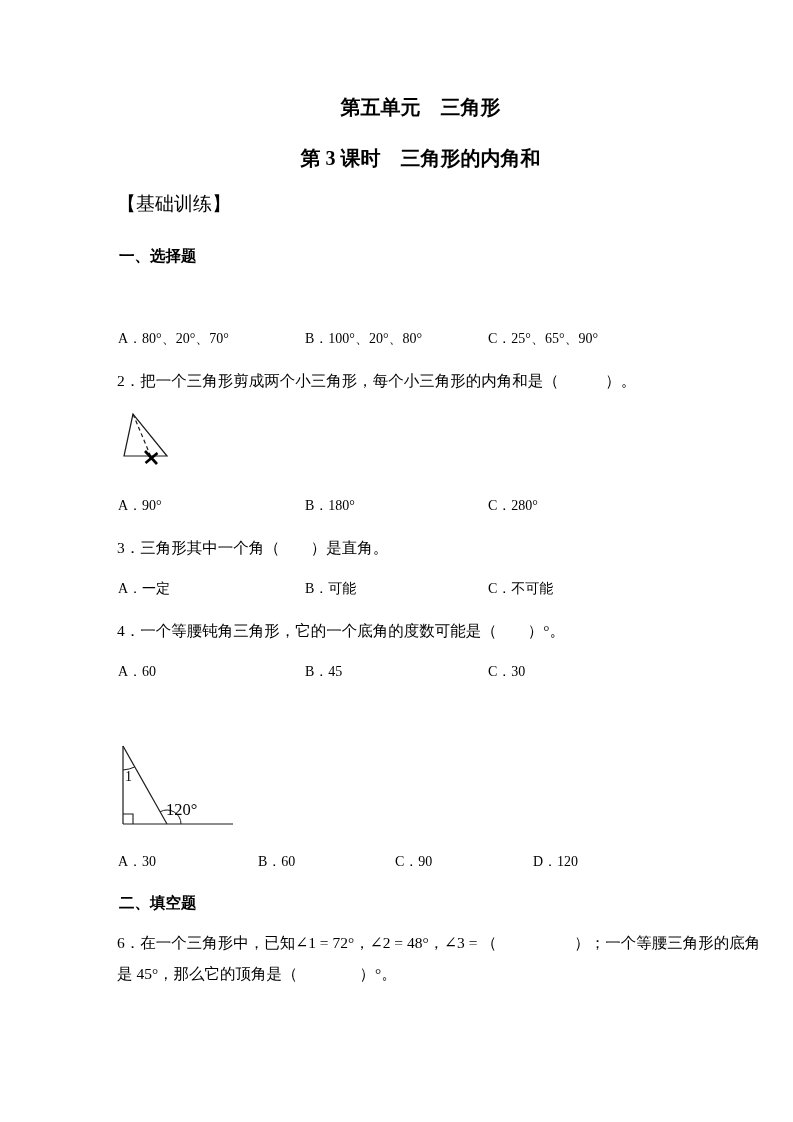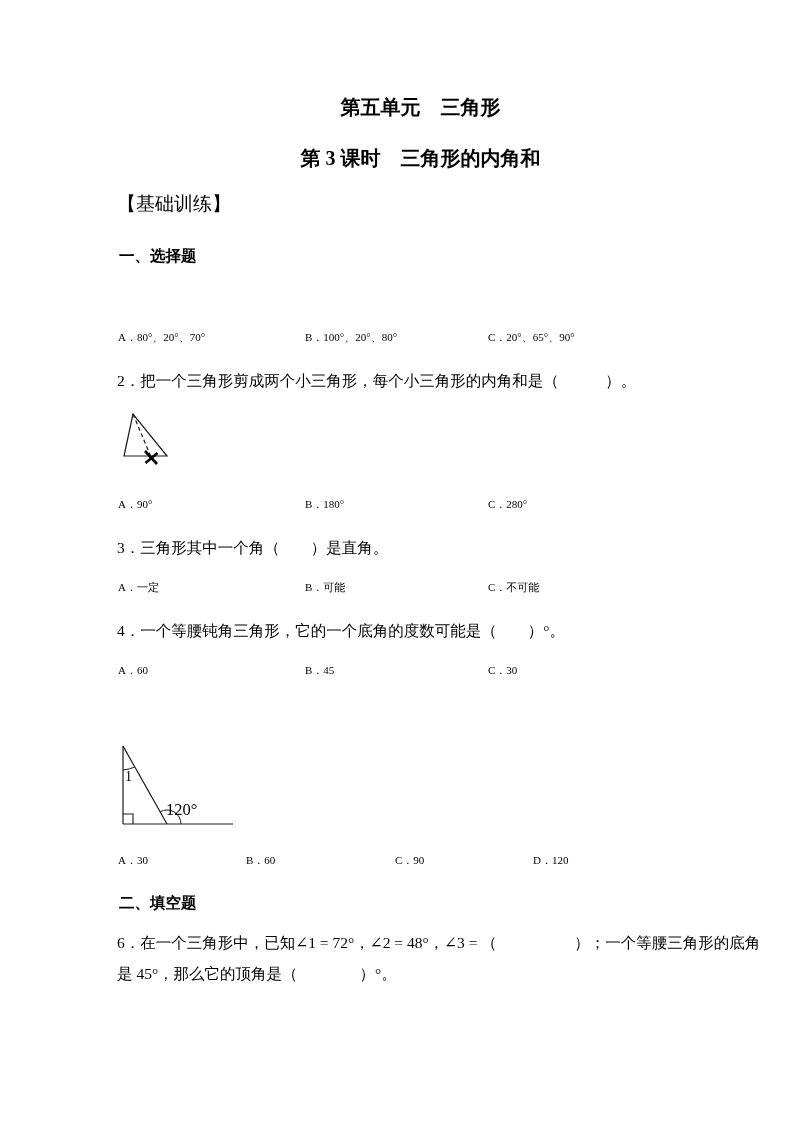--- a/index.html
+++ b/index.html
@@ -22,21 +22,21 @@
     white-space: nowrap;
     padding-left: 24px;
   }
   .line {
     position: absolute;
     font-size: 15.5px;
     white-space: nowrap;
   }
   .opt {
     position: absolute;
-    font-size: 11px;
+    font-size: 14px;
     white-space: nowrap;
   }
   .bold { font-weight: bold; }
   .section-label {
     position: absolute;
     font-size: 19px;
     white-space: nowrap;
   }
   .fig { position: absolute; }
   .fig svg { display: block; }
@@ -53,21 +53,21 @@
   <div class="center-line" style="top:94px">第五单元　三角形</div>
 
   <div class="center-line" style="top:145px">第 3 课时　三角形的内角和</div>
 
   <div class="section-label" style="top:191px; left:117px">【基础训练】</div>
 
   <div class="line bold" style="top:246px; left:119px">一、选择题</div>
 
   <span class="opt" style="top:330px; left:118px">A．80°、20°、70°</span>
   <span class="opt" style="top:330px; left:305px">B．100°、20°、80°</span>
-  <span class="opt" style="top:330px; left:488px">C．20°、65°、90°</span>
+  <span class="opt" style="top:330px; left:488px">C．25°、65°、90°</span>
 
   <div class="line" style="top:371px; left:117px">2．把一个三角形剪成两个小三角形，每个小三角形的内角和是（　　　）。</div>
 
   <div class="fig" style="top:400px; left:108px">
     <svg width="80" height="70" viewBox="0 0 80 70">
       <polygon points="25,14 16,56 59,56" fill="none" stroke="#1a1a1a" stroke-width="1.2"></polygon>
       <line x1="25" y1="14" x2="43" y2="57" stroke="#1a1a1a" stroke-width="1.2" stroke-dasharray="4 3"></line>
       <g>
         <path d="M 37 51 L 49 64" stroke="#000000" stroke-width="2.6" fill="none"></path>
         <path d="M 49.5 53 L 37.5 63" stroke="#000000" stroke-width="2.6" fill="none"></path>
@@ -97,21 +97,21 @@
       <line x1="8" y1="8" x2="52" y2="86" stroke="#1a1a1a" stroke-width="1.2"></line>
       <path d="M 8 76 L 18 76 L 18 86" fill="none" stroke="#1a1a1a" stroke-width="1.1"></path>
       <path d="M 8 32 Q 14.5 31.5 19.8 28.9" fill="none" stroke="#1a1a1a" stroke-width="1"></path>
       <text x="10" y="43" font-size="14">1</text>
       <path d="M 45.1 73.8 A 14 14 0 0 1 66 86" fill="none" stroke="#1a1a1a" stroke-width="1"></path>
       <text x="51" y="77" font-size="16.5">120°</text>
     </svg>
   </div>
 
   <span class="opt" style="top:853px; left:118px">A．30</span>
-  <span class="opt" style="top:853px; left:246px">B．60</span>
+  <span class="opt" style="top:853px; left:258px">B．60</span>
   <span class="opt" style="top:853px; left:395px">C．90</span>
   <span class="opt" style="top:853px; left:533px">D．120</span>
 
   <div class="line bold" style="top:893px; left:119px">二、填空题</div>
 
   <div class="line" style="top:933px; left:117px">6．在一个三角形中，已知∠1 = 72°，∠2 = 48°，∠3 = （　　　　　）；一个等腰三角形的底角</div>
   <div class="line" style="top:964px; left:117px">是 45°，那么它的顶角是（　　　　）°。</div>
 
 
 </div>

